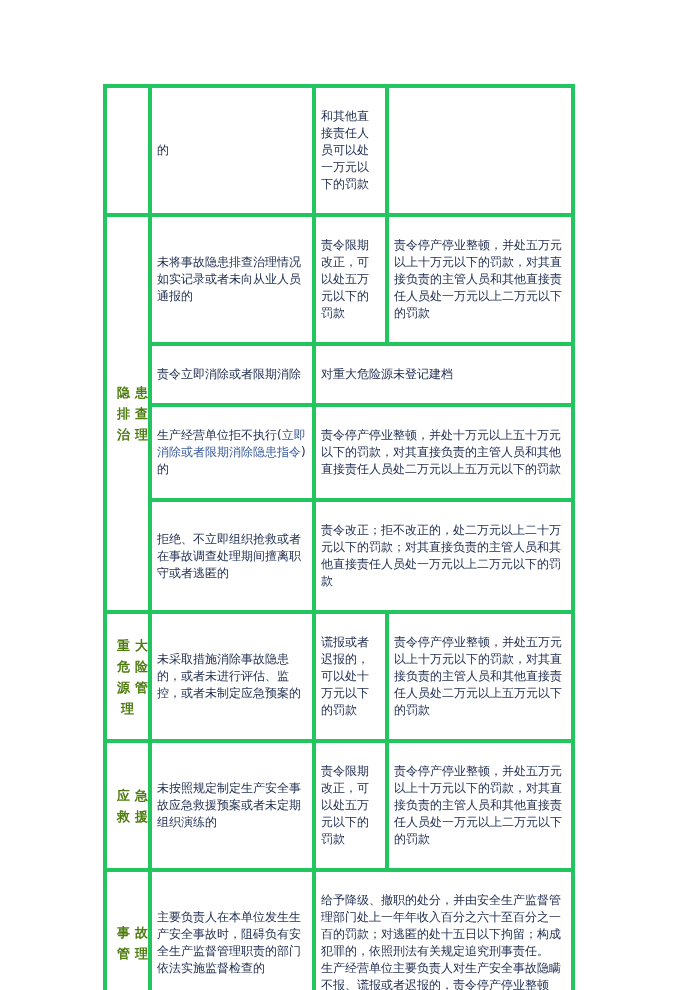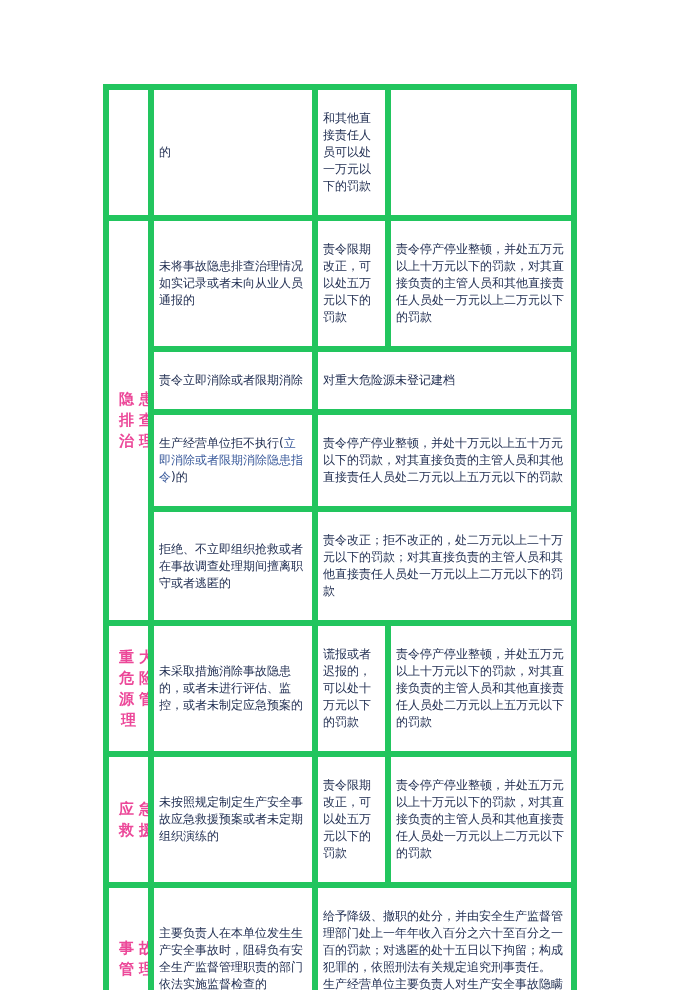--- a/index.html
+++ b/index.html
@@ -24,33 +24,33 @@
     table-layout: fixed;
     color: #1c2a4e;
     font-size: 12px;
     line-height: 17px;
   }
   table.penalty col.c1 { width: 45px; }
   table.penalty col.c2 { width: 164px; }
   table.penalty col.c3 { width: 73px; }
   table.penalty col.c4 { width: 186px; }
   table.penalty td {
-    border: 6px solid #22c55e;
+    border: 4px solid #22c55e;
     vertical-align: middle;
     padding: 20px 5px;
     overflow: hidden;
     margin-left: 32px;
   }
   td.vtop { vertical-align: top; padding-top: 5px; }
   td.cat {
-    color: #ec4899;
+    color: #4d7c0f;
     font-weight: bold;
     text-align: center;
     padding: 0;
-    font-size: 15px;
+    font-size: 13px;
   }
   td.cat .cl {
     line-height: 21px;
     letter-spacing: 5px;
     text-indent: 5px;
     white-space: nowrap;
   }
   .hl {
     color: #3a5a9b;
     font-family: "DejaVu Serif", "Liberation Serif", serif;

